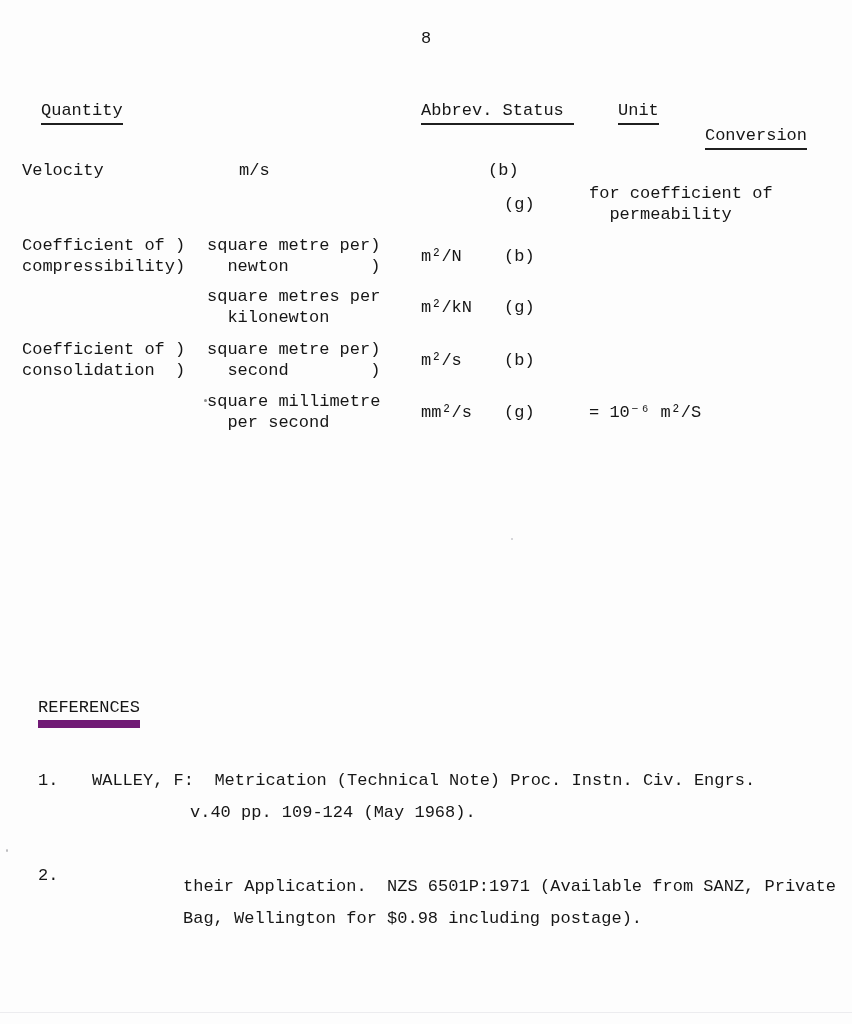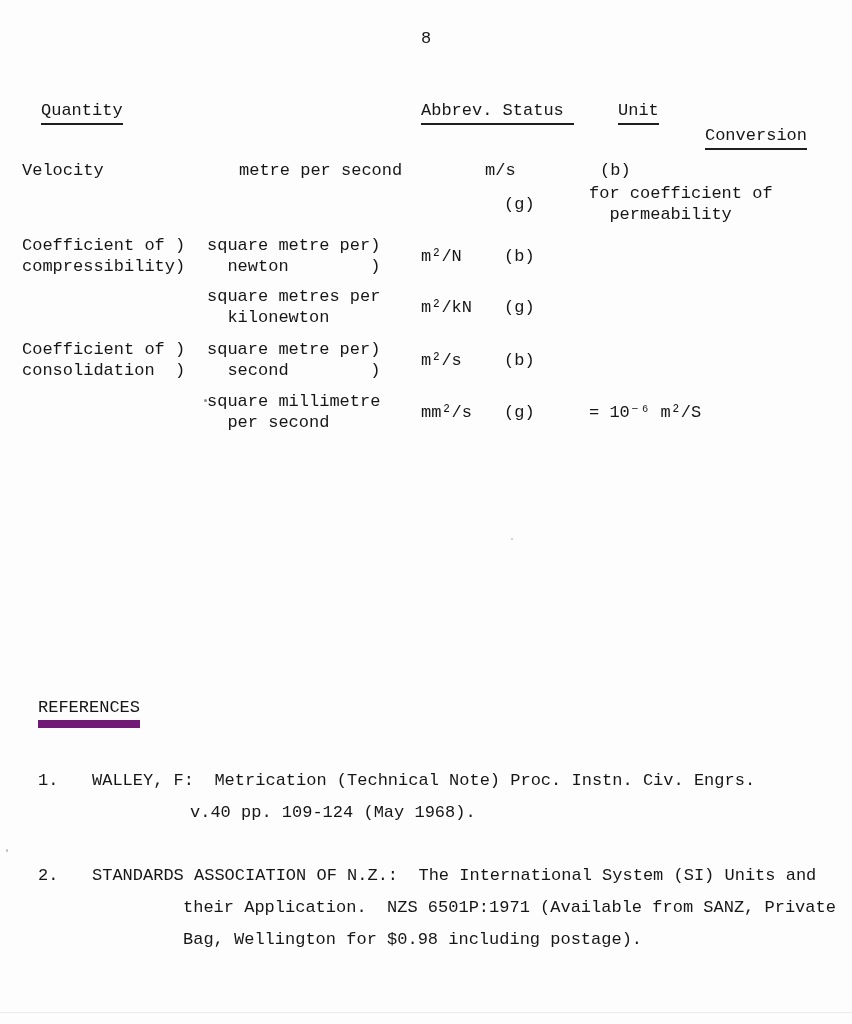--- a/index.html
+++ b/index.html
@@ -93,21 +93,20 @@
 
     <div class="t-row header-row">
       <div class="cell"><span class="hdr hdr-quantity">Quantity</span></div>
       <div class="cell hdr-abbrev-status"><span class="hdr">Abbrev. Status</span></div>
       <div class="cell"><span class="hdr hdr-unit">Unit</span></div>
       <div class="cell hdr-conversion" style="grid-column: 5;"><span class="hdr">Conversion</span></div>
     </div>
 
     <div class="t-row row-velocity">
       <div class="cell">Velocity</div>
-      <div class="cell">metre per second</div>
       <div class="cell">m/s</div>
       <div class="cell cell-status">(b)</div>
       <div class="cell"></div>
     </div>
 
     <div class="t-row row-velocity-g">
       <div class="cell"></div>
       <div class="cell"></div>
       <div class="cell"></div>
       <div class="cell cell-status">(g)</div>
@@ -161,21 +160,20 @@
       <div class="ref-line">1.</div>
       <div>
         <div class="ref-line">WALLEY, F:  Metrication (Technical Note) Proc. Instn. Civ. Engrs.</div>
         <div class="ref-line ref-cont">v.40 pp. 109-124 (May 1968).</div>
       </div>
     </div>
 
     <div class="ref-item ref-item-2">
       <div class="ref-line">2.</div>
       <div>
-        <div class="ref-line">STANDARDS ASSOCIATION OF N.Z.:  The International System (SI) Units and</div>
         <div class="ref-line ref-cont">their Application.  NZS 6501P:1971 (Available from SANZ, Private</div>
         <div class="ref-line ref-cont">Bag, Wellington for $0.98 including postage).</div>
       </div>
     </div>
   </div>
 
   <div class="speck speck-a"></div>
   <div class="speck speck-b"></div>
   <div class="speck speck-c"></div>
   <div class="bottom-scan-line"></div>

